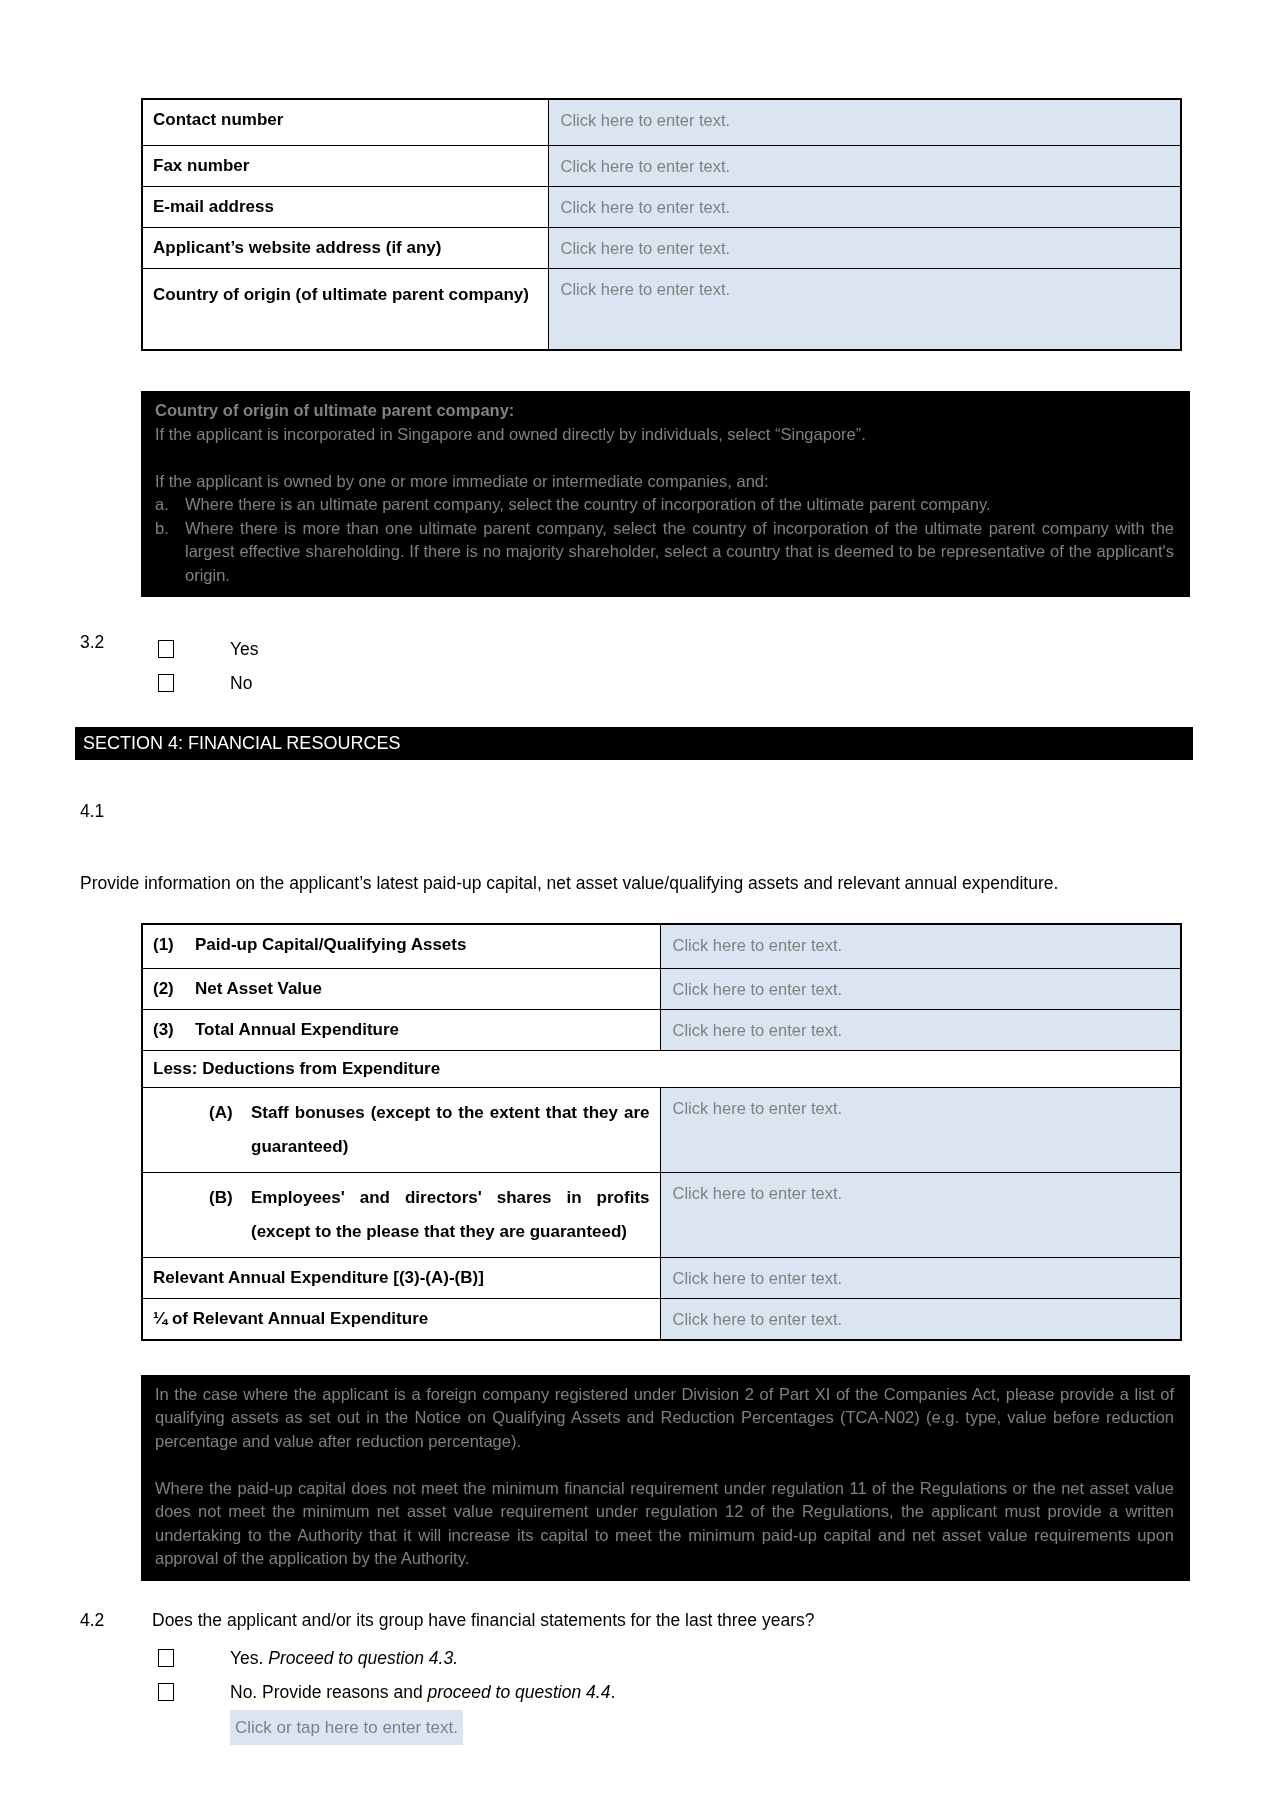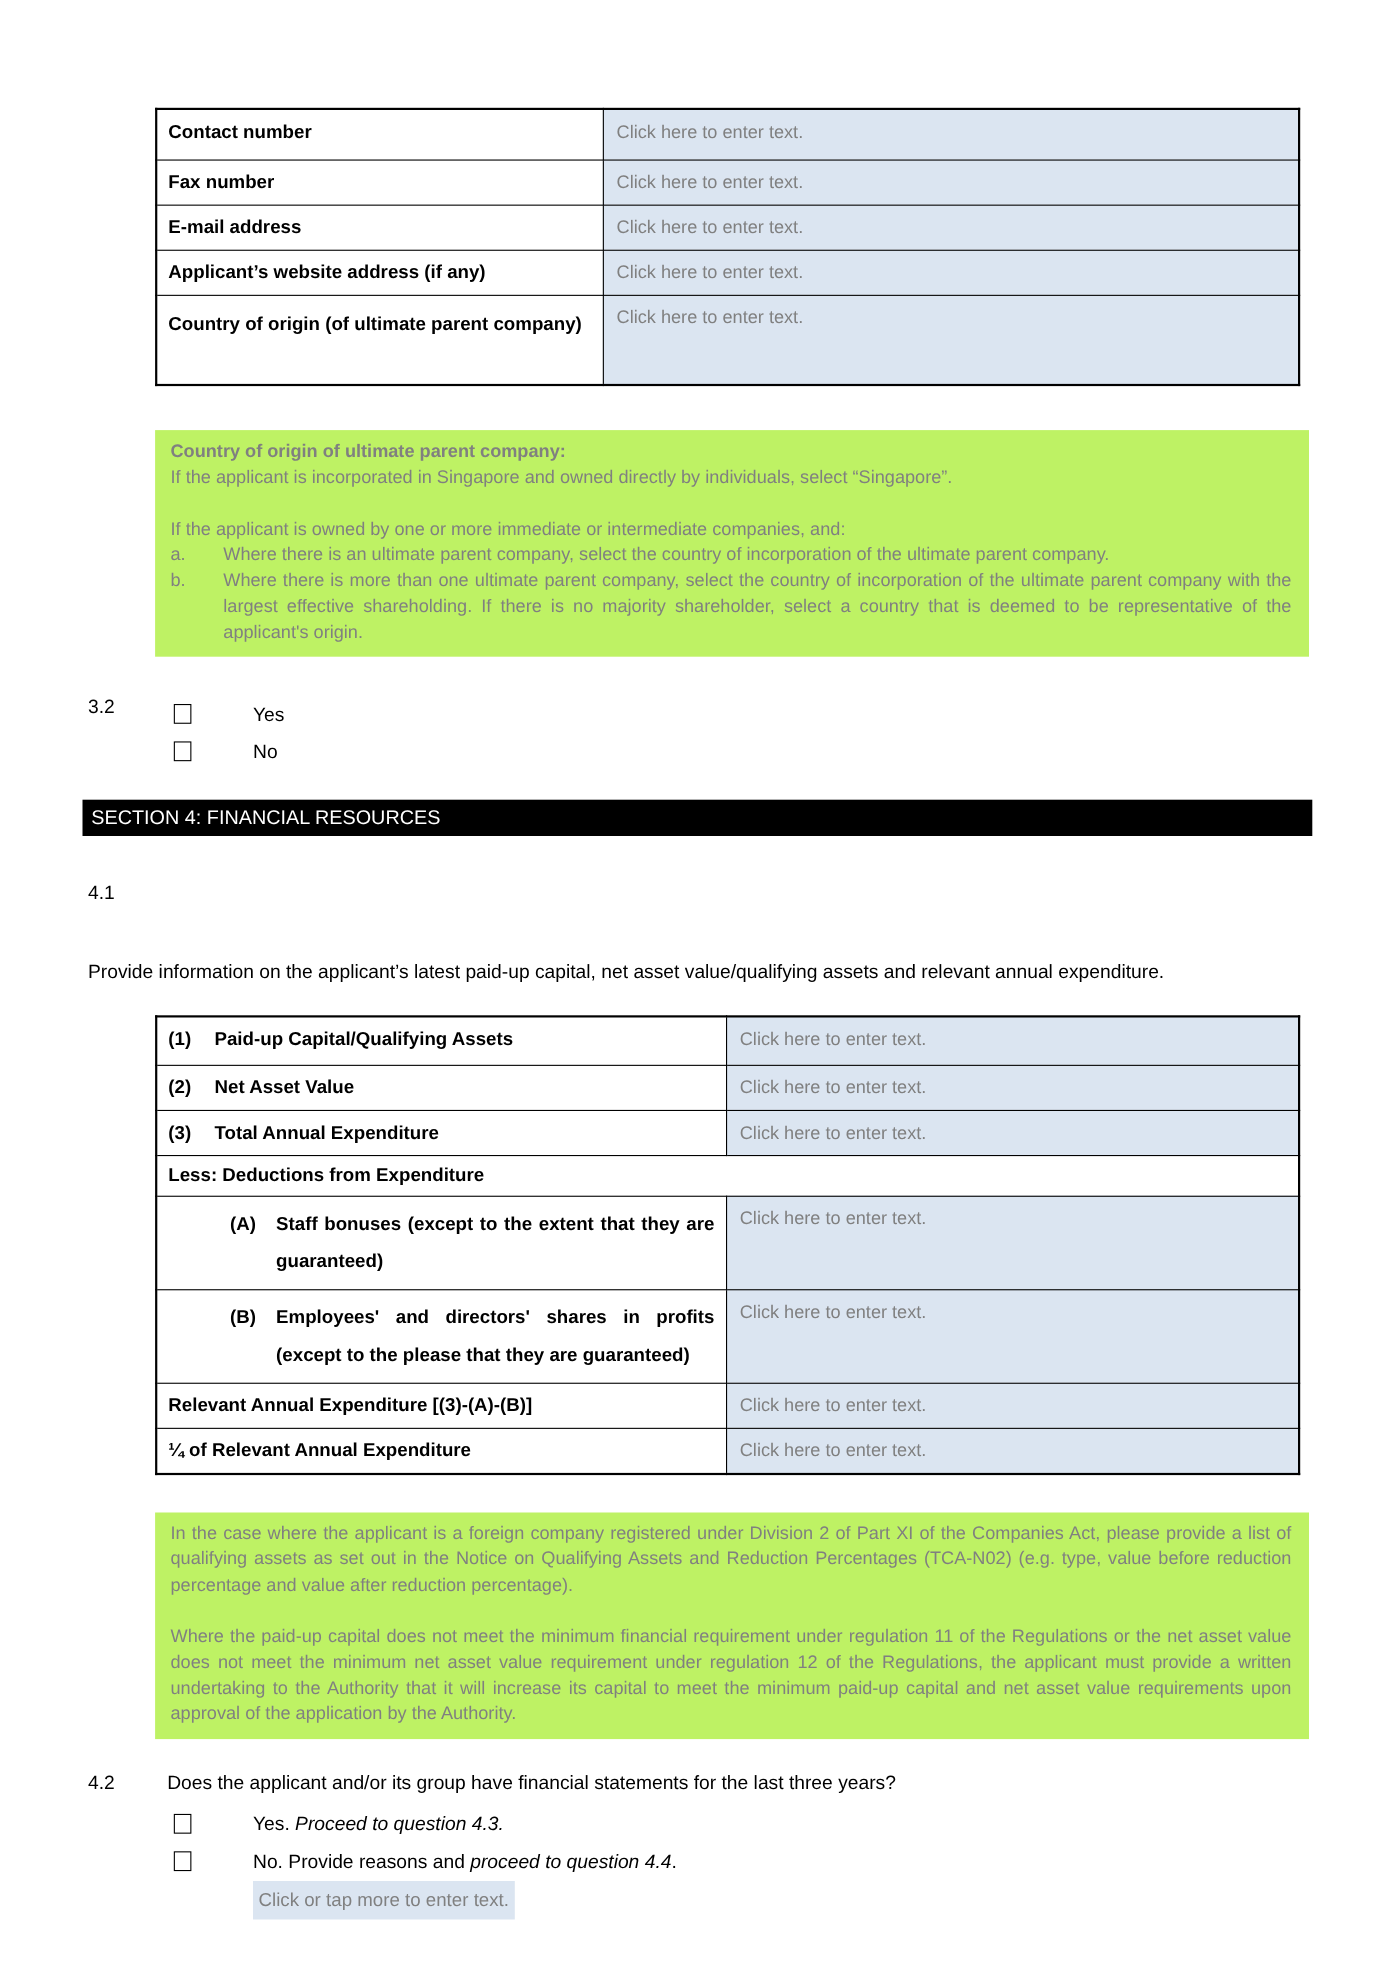--- a/index.html
+++ b/index.html
@@ -25,29 +25,29 @@
   }
   .hang{display:flex;}
   .hang .mk{flex:0 0 42px;}
   .hang .tx{flex:1;text-align:justify;}
   td.indentcell{padding-left:66px;}
   td.subheadcell{font-weight:bold;font-size:17px;padding:8px 10px;background:#fff;}
 
   
   .note{
     margin-left:141px;width:1049px;box-sizing:border-box;
-    background:#bef264;color:#808080;
+    background:#000000;color:#808080;
     font-size:16.5px;line-height:23.5px;padding:8px 16px 10px 14px;
   }
   .note .title{font-weight:bold;}
   .note .blank{height:23.5px;}
   .note p{margin:0;text-align:justify;}
   .li{display:flex;}
   .li .mk{flex:0 0 30px;}
-  .li .tx{flex:1;text-align:justify;margin-left:18px;}
+  .li .tx{flex:1;text-align:justify;}
 
   
   .q{display:flex;margin-left:80px;width:1112px;font-size:17.5px;}
   .qnum{flex:0 0 72px;line-height:31px;}
   .qbody{flex:1;line-height:31px;}
   .qtext{margin:0;}
   .opt{display:flex;align-items:center;margin-top:8px;line-height:28px;}
   .cb{
     flex:0 0 auto;width:14px;height:16px;border:1.5px solid #000;
     margin-left:6px;background:#fff;cursor:pointer;
@@ -222,17 +222,17 @@
     <div class="qbody">
       <p class="qtext">Does the applicant and/or its group have financial statements for the last three years?</p>
       <div class="opt">
         <span class="cb"></span>
         <span class="ol"><span>Yes. </span><i>Proceed to question 4.3.</i><span></span></span>
       </div>
       <div class="opt" style="margin-top:6px">
         <span class="cb"></span>
         <span class="ol"><span>No. Provide reasons and </span><i>proceed to question 4.4</i><span>.</span></span>
       </div>
-      <span class="highlight">Click or tap more to enter text.</span>
+      <span class="highlight">Click or tap here to enter text.</span>
     </div>
   </div>
 
 </div>
 
 </body></html>

